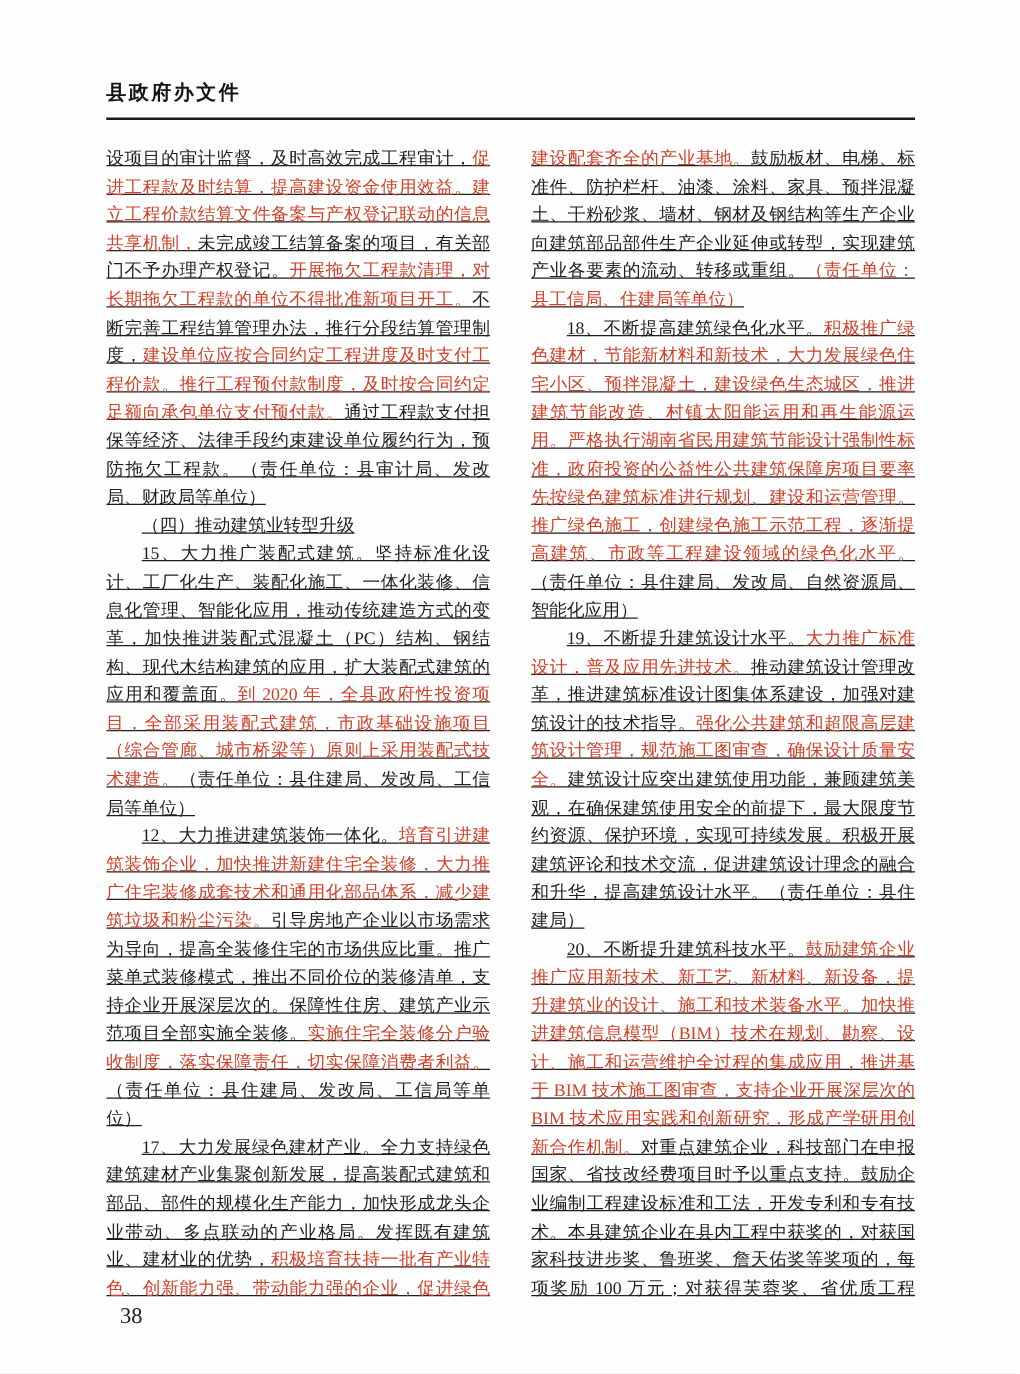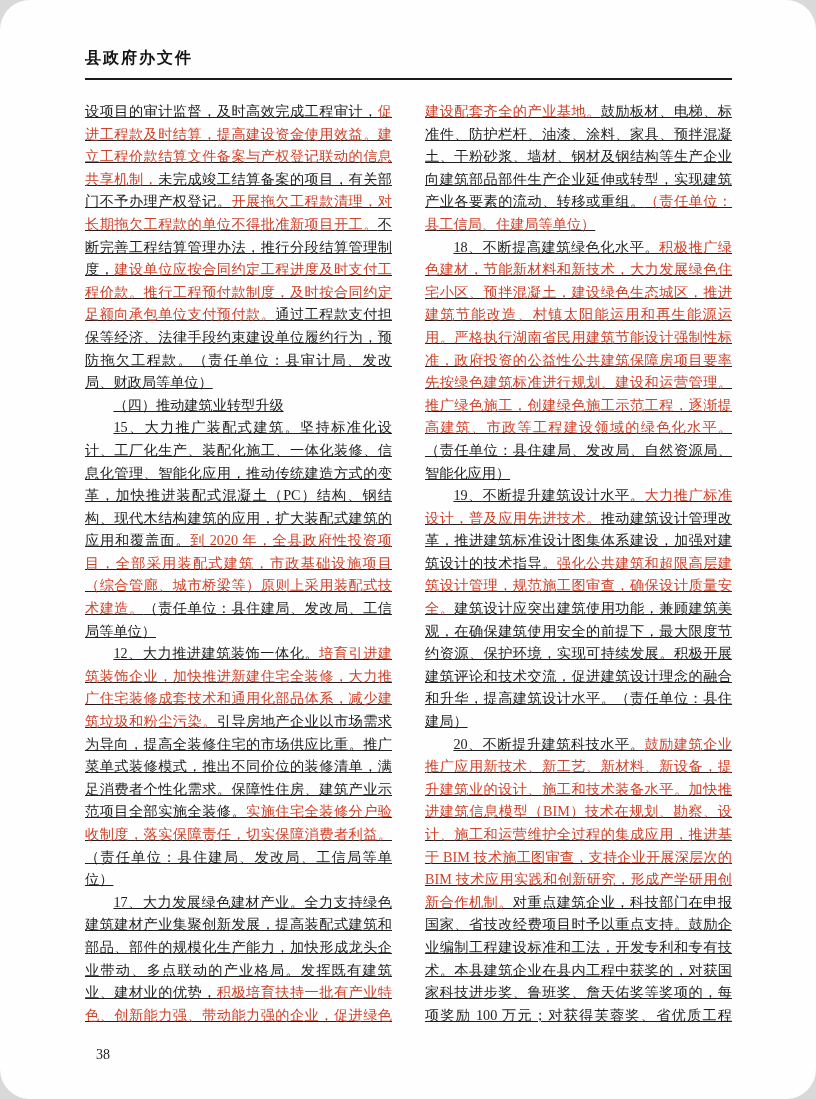--- a/index.html
+++ b/index.html
@@ -2,25 +2,24 @@
 <html style="--hl-color: #cf4229;"><head>
 <meta charset="utf-8">
 <style>
   html,body { margin:0; padding:0; background:#d9d9d9; }
   .page {
     position:relative;
     width:816px; height:1099px;
     margin:0 auto;
     background:#fefefe;
     box-sizing:border-box;
-    padding:48px 84px 0 85px;
+    padding:64px 84px 0 85px;
     font-family:"Liberation Serif","DejaVu Serif",serif;
     color:#1e1e1e;
     overflow:hidden;
-    border-radius:30px;
   }
   .doc-header .header-title {
     font-size:16px;
     font-weight:bold;
     letter-spacing:2px;
     color:#141414;
     margin-bottom:9px;
   }
   .header-rule {
     height:2px;
@@ -41,40 +40,40 @@
     line-height:22.6px;
     text-align:justify;
   }
   .para { margin:0;text-decoration:underline; }
   .para.indent { text-indent:2em; }
   .hl { color:var(--hl-color,#cf4229); }
   .doc-footer {
     position:absolute;
     left:96px;
     bottom:36px;
-    font-size:14px;
+    font-size:18px;
     color:#222;
   }
 </style>
 </head>
 <body>
 
 <div class="page">
 
   <header class="doc-header">
     <div class="header-title">县政府办文件</div>
     <div class="header-rule"></div>
   </header>
 
   <main class="columns">
     <section class="column" id="col-left">
         <p class="para"><span>设项目的审计监督，及时高效完成工程审计，</span><span class="hl">促进工程款及时结算，提高建设资金使用效益。建立工程价款结算文件备案与产权登记联动的信息共享机制，</span><span>未完成竣工结算备案的项目，有关部门不予办理产权登记。</span><span class="hl">开展拖欠工程款清理，对长期拖欠工程款的单位不得批准新项目开工。</span><span>不断完善工程结算管理办法，推行分段结算管理制度，</span><span class="hl">建设单位应按合同约定工程进度及时支付工程价款。推行工程预付款制度，及时按合同约定足额向承包单位支付预付款。</span><span>通过工程款支付担保等经济、法律手段约束建设单位履约行为，预防拖欠工程款。（责任单位：县审计局、发改局、财政局等单位）</span></p>
         <p class="para indent"><span>（四）推动建筑业转型升级</span></p>
         <p class="para indent"><span>15、大力推广装配式建筑。坚持标准化设计、工厂化生产、装配化施工、一体化装修、信息化管理、智能化应用，推动传统建造方式的变革，加快推进装配式混凝土（PC）结构、钢结构、现代木结构建筑的应用，扩大装配式建筑的应用和覆盖面。</span><span class="hl">到 2020 年，全县政府性投资项目，全部采用装配式建筑，市政基础设施项目（综合管廊、城市桥梁等）原则上采用装配式技术建造。</span><span>（责任单位：县住建局、发改局、工信局等单位）</span></p>
-        <p class="para indent"><span>12、大力推进建筑装饰一体化。</span><span class="hl">培育引进建筑装饰企业，加快推进新建住宅全装修，大力推广住宅装修成套技术和通用化部品体系，减少建筑垃圾和粉尘污染。</span><span>引导房地产企业以市场需求为导向，提高全装修住宅的市场供应比重。推广菜单式装修模式，推出不同价位的装修清单，满足消费者个性化需求。保障性住房、建筑产业示范项目全部实施全装修。</span><span class="hl">实施住宅全装修分户验收制度，落实保障责任，切实保障消费者利益。</span><span>（责任单位：县住建局、发改局、工信局等单位）</span></p>
+        <p class="para indent"><span>12、大力推进建筑装饰一体化。</span><span class="hl">培育引进建筑装饰企业，加快推进新建住宅全装修，大力推广住宅装修成套技术和通用化部品体系，减少建筑垃圾和粉尘污染。</span><span>引导房地产企业以市场需求为导向，提高全装修住宅的市场供应比重。推广菜单式装修模式，推出不同价位的装修清单，支持企业开展深层次的。保障性住房、建筑产业示范项目全部实施全装修。</span><span class="hl">实施住宅全装修分户验收制度，落实保障责任，切实保障消费者利益。</span><span>（责任单位：县住建局、发改局、工信局等单位）</span></p>
         <p class="para indent"><span>17、大力发展绿色建材产业。全力支持绿色建筑建材产业集聚创新发展，提高装配式建筑和部品、部件的规模化生产能力，加快形成龙头企业带动、多点联动的产业格局。发挥既有建筑业、建材业的优势，</span><span class="hl">积极培育扶持一批有产业特色、创新能力强、带动能力强的企业，促进绿色建材产业、装配式建筑产业与装备制造产业联动发展，</span></p>
       </section>
     <section class="column" id="col-right">
         <p class="para"><span class="hl">建设配套齐全的产业基地。</span><span>鼓励板材、电梯、标准件、防护栏杆、油漆、涂料、家具、预拌混凝土、干粉砂浆、墙材、钢材及钢结构等生产企业向建筑部品部件生产企业延伸或转型，实现建筑产业各要素的流动、转移或重组。</span><span class="hl">（责任单位：县工信局、住建局等单位）</span></p>
         <p class="para indent"><span>18、不断提高建筑绿色化水平。</span><span class="hl">积极推广绿色建材，节能新材料和新技术，大力发展绿色住宅小区、预拌混凝土，建设绿色生态城区，推进建筑节能改造、村镇太阳能运用和再生能源运用。严格执行湖南省民用建筑节能设计强制性标准，政府投资的公益性公共建筑保障房项目要率先按绿色建筑标准进行规划、建设和运营管理。推广绿色施工，创建绿色施工示范工程，逐渐提高建筑、市政等工程建设领域的绿色化水平。</span><span>（责任单位：县住建局、发改局、自然资源局、智能化应用）</span></p>
         <p class="para indent"><span>19、不断提升建筑设计水平。</span><span class="hl">大力推广标准设计，普及应用先进技术。</span><span>推动建筑设计管理改革，推进建筑标准设计图集体系建设，加强对建筑设计的技术指导。</span><span class="hl">强化公共建筑和超限高层建筑设计管理，规范施工图审查，确保设计质量安全。</span><span>建筑设计应突出建筑使用功能，兼顾建筑美观，在确保建筑使用安全的前提下，最大限度节约资源、保护环境，实现可持续发展。积极开展建筑评论和技术交流，促进建筑设计理念的融合和升华，提高建筑设计水平。（责任单位：县住建局）</span></p>
         <p class="para indent"><span>20、不断提升建筑科技水平。</span><span class="hl">鼓励建筑企业推广应用新技术、新工艺、新材料、新设备，提升建筑业的设计、施工和技术装备水平。加快推进建筑信息模型（BIM）技术在规划、勘察、设计、施工和运营维护全过程的集成应用，推进基于 BIM 技术施工图审查，支持企业开展深层次的 BIM 技术应用实践和创新研究，形成产学研用创新合作机制。</span><span>对重点建筑企业，科技部门在申报国家、省技改经费项目时予以重点支持。鼓励企业编制工程建设标准和工法，开发专利和专有技术。本县建筑企业在县内工程中获奖的，对获国家科技进步奖、鲁班奖、詹天佑奖等奖项的，每项奖励 100 万元；对获得芙蓉奖、省优质工程的，</span></p>
       </section>
   </main>
 

